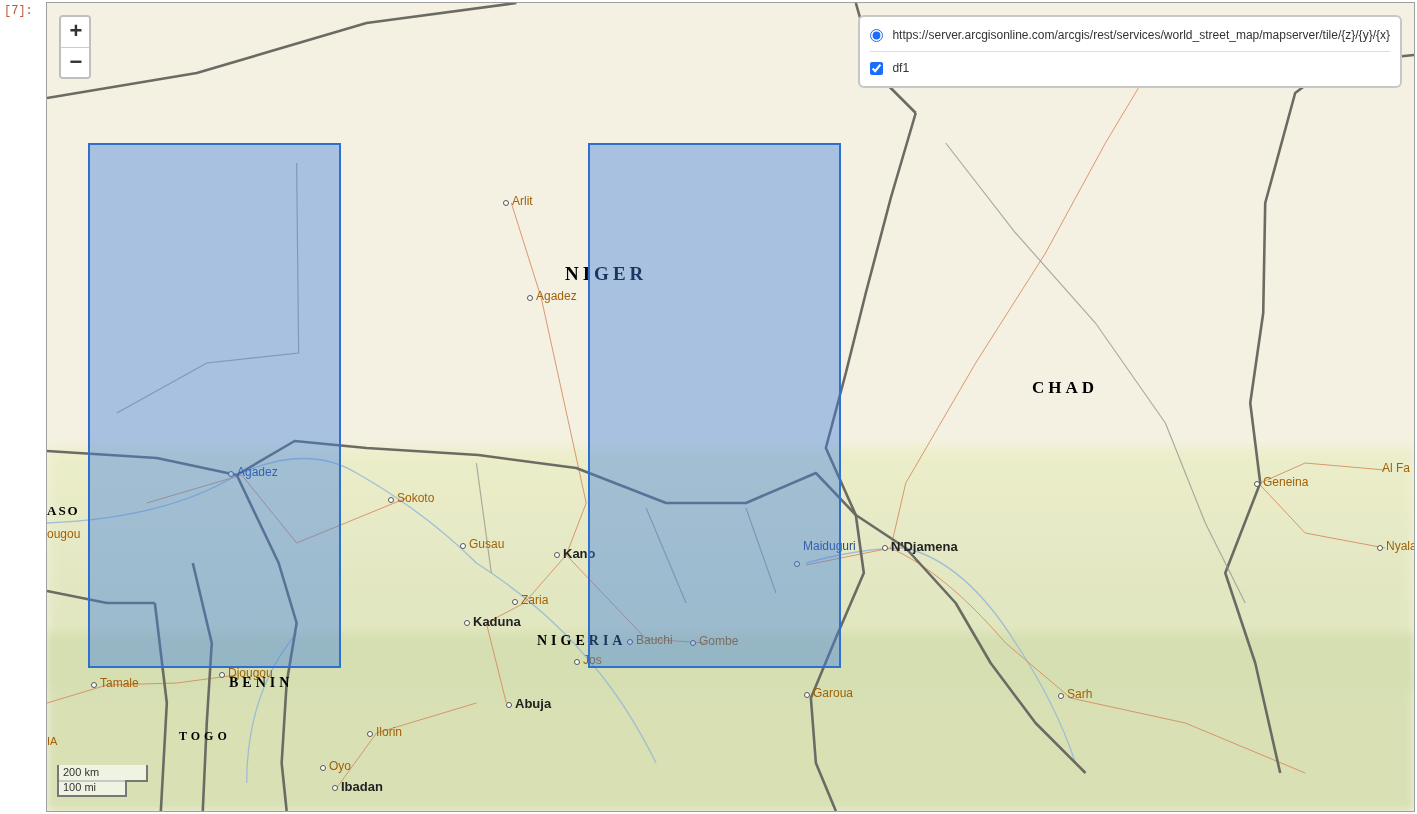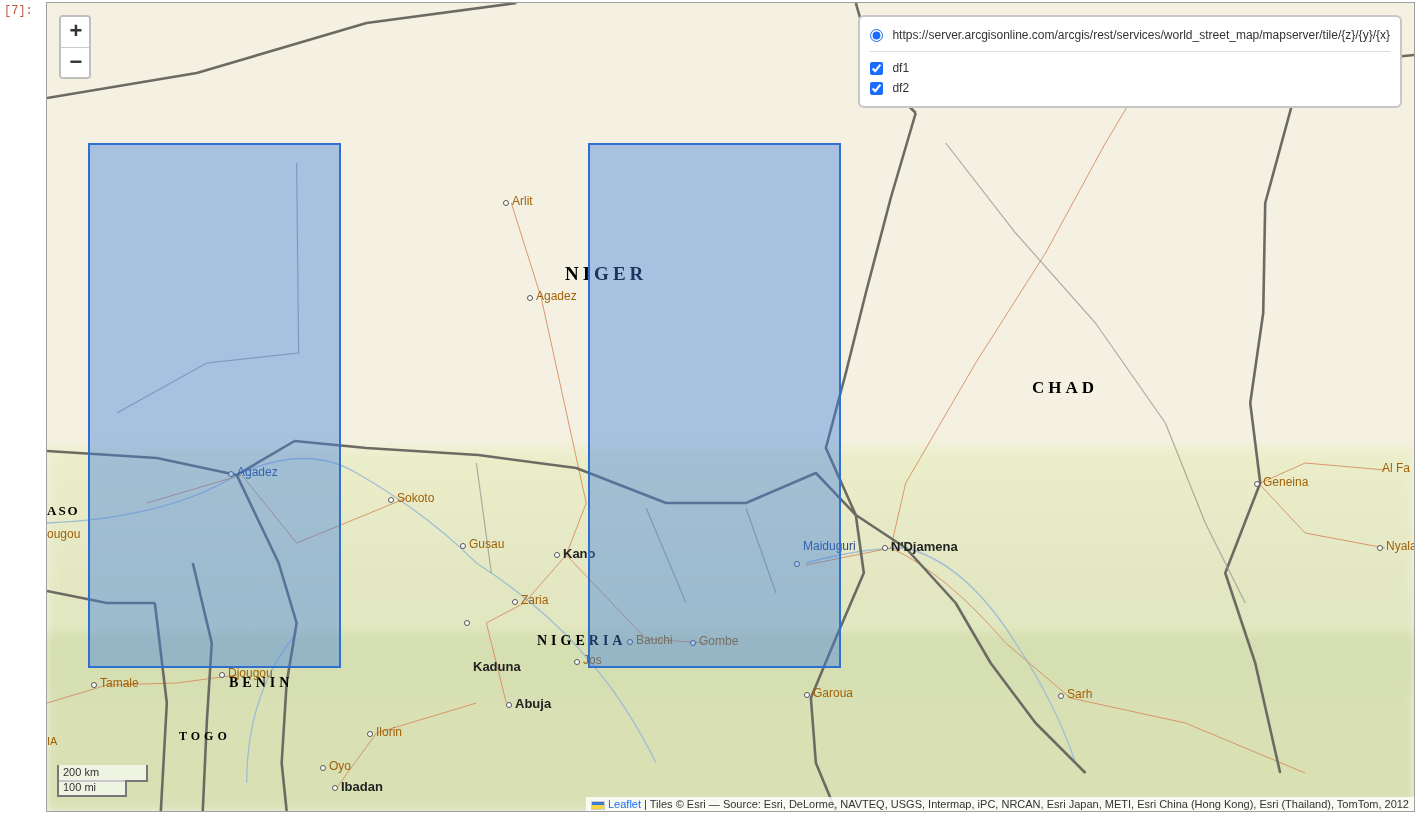--- a/index.html
+++ b/index.html
@@ -280,21 +280,21 @@
         <div class="city-label blue" style="left: 190px; top: 462px;">Agadez</div>
         <div class="city-dot" style="left: 344px; top: 497px;"></div>
         <div class="city-label" style="left: 350px; top: 488px;">Sokoto</div>
         <div class="city-dot" style="left: 416px; top: 543px;"></div>
         <div class="city-label" style="left: 422px; top: 534px;">Gusau</div>
         <div class="city-dot" style="left: 510px; top: 552px;"></div>
         <div class="city-label big" style="left: 516px; top: 543px;">Kano</div>
         <div class="city-dot" style="left: 468px; top: 599px;"></div>
         <div class="city-label" style="left: 474px; top: 590px;">Zaria</div>
         <div class="city-dot" style="left: 420px; top: 620px;"></div>
-        <div class="city-label big" style="left: 426px; top: 611px; margin-top: 45px;">Kaduna</div>
+        <div class="city-label big" style="left: 426px; top: 611px;">Kaduna</div>
         <div class="city-dot" style="left: 530px; top: 659px;"></div>
         <div class="city-label" style="left: 536px; top: 650px;">Jos</div>
         <div class="city-dot" style="left: 583px; top: 639px;"></div>
         <div class="city-label" style="left: 589px; top: 630px;">Bauchi</div>
         <div class="city-dot" style="left: 646px; top: 640px;"></div>
         <div class="city-label" style="left: 652px; top: 631px;">Gombe</div>
         <div class="city-dot" style="left: 750px; top: 561px;"></div>
         <div class="city-label blue" style="left: 756px; top: 536px;">Maiduguri</div>
         <div class="city-dot" style="left: 838px; top: 545px;"></div>
         <div class="city-label big" style="left: 844px; top: 536px;">N'Djamena</div>
@@ -335,27 +335,20 @@
   <div class="layer-control">
     <label>
       <input type="radio" checked="" style="">
       <span>https://server.arcgisonline.com/arcgis/rest/services/world_street_map/mapserver/tile/{z}/{y}/{x}</span>
     </label>
     <div class="sep"></div>
     <label>
       <input type="checkbox" checked="" style="">
       <span>df1</span>
     </label>
-    <label>
-      <input type="checkbox" checked="" style="">
-      <span>df2</span>
-    </label>
   </div>
 
   <div class="leaflet-scale">
     <div class="bar km">200 km</div>
     <div class="bar mi">100 mi</div>
   </div>
 
-  <div class="attribution">
-    <span class="flag"></span><a href="#">Leaflet</a><span> | Tiles © Esri — Source: Esri, DeLorme, NAVTEQ, USGS, Intermap, iPC, NRCAN, Esri Japan, METI, Esri China (Hong Kong), Esri (Thailand), TomTom, 2012</span>
-  </div>
 </div>
 
 </body></html>

